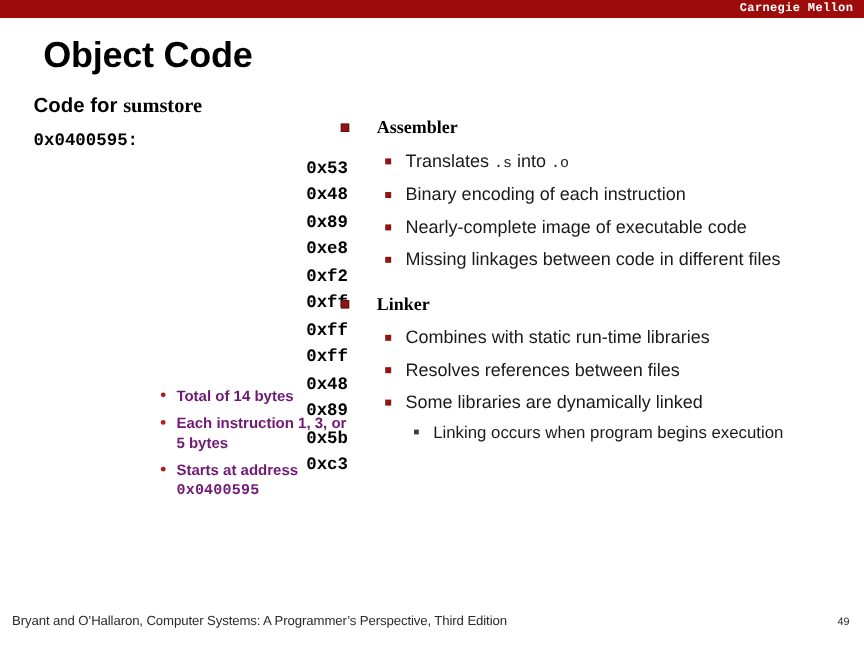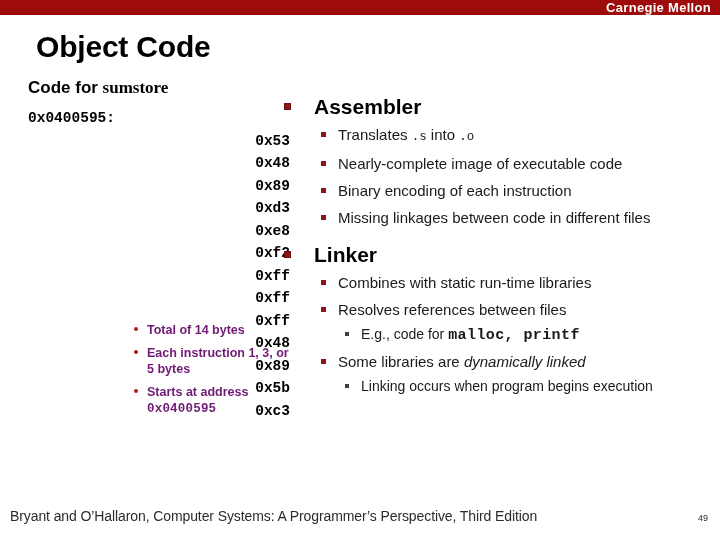--- a/index.html
+++ b/index.html
@@ -21,23 +21,23 @@
     top: 0; left: 0;
     width: 720px;
     height: 15px;
     background: #9E0B0B;
   }
   .cmu-bar .brand {
     position: absolute;
     right: 9px;
     top: 1px;
     color: #ffffff;
-    font-family: Liberation Sans, sans-serif;
-    font-weight: bold;
-    font-size: 13px;
+    font-family: Liberation Mono, monospace;
+    font-weight: bold;
+    font-size: 10px;
     letter-spacing: 0.3px;
     line-height: 13px;
     white-space: nowrap;
   }
 
   
   .slide-title {
     position: absolute;
     left: 36px;
     top: 30px;
@@ -119,25 +119,26 @@
   .right-col {
     position: absolute;
     left: 283px;
     top: 96px;
     width: 425px;
   }
 
   .l1 {
     position: relative;
     padding-left: 31px;
-    font-size: 21px;
+    font-size: 15px;
     font-weight: bold;
     color: #000000;
     line-height: 22px;
     margin-top: 0;
+    font-family: Liberation Serif, serif;
   }
   .l1 .sq1 {
     position: absolute;
     left: 1px;
     top: 7px;
     width: 7px;
     height: 7px;
     background: #8C1515;
     border: 1px solid #6b0f0f;
     box-sizing: border-box;
@@ -178,30 +179,29 @@
     font-family: "Liberation Mono", monospace;
     font-size: 12.5px;
   }
   .mono-b {
     font-family: "Liberation Mono", monospace;
     font-weight: bold;
     font-size: 15px;
     letter-spacing: 0.4px;
   }
   .ital {
-    font-style: italic;
   }
   .gap-linker { margin-top: 16px; }
 
   
   .footer-text {
     position: absolute;
     left: 10px;
     bottom: 16px;
-    font-size: 14px;
+    font-size: 11px;
     color: #2b2b2b;
     white-space: nowrap;
     letter-spacing: -0.1px;
   }
   .page-num {
     position: absolute;
     right: 12px;
     bottom: 17px;
     font-size: 9px;
     font-weight: normal;
@@ -218,21 +218,20 @@
 <div class="slide-title">Object Code</div>
 
 <div class="left-col">
   <div class="code-heading"><span>Code for </span><span class="mono">sumstore</span></div>
   <div class="hexblock">
     <div class="hex-addr">0x0400595:</div>
     <div id="hex-bytes-host">
         <div class="hex-byte">0x53</div>
         <div class="hex-byte">0x48</div>
         <div class="hex-byte">0x89</div>
-        <div class="hex-byte">0xd3</div>
         <div class="hex-byte">0xe8</div>
         <div class="hex-byte">0xf2</div>
         <div class="hex-byte">0xff</div>
         <div class="hex-byte">0xff</div>
         <div class="hex-byte">0xff</div>
         <div class="hex-byte">0x48</div>
         <div class="hex-byte">0x89</div>
         <div class="hex-byte">0x5b</div>
         <div class="hex-byte">0xc3</div>
       </div>
@@ -241,25 +240,24 @@
 
 <div class="red-notes" id="red-notes-host">
     <div class="rn-item"><span class="rn-dot"></span><span>Total of 14 bytes</span></div>
     <div class="rn-item"><span class="rn-dot"></span><span>Each instruction 1, 3, or 5 bytes</span></div>
     <div class="rn-item"><span class="rn-dot"></span><span>Starts at address </span><span class="rn-mono">0x0400595</span></div>
   </div>
 
 <div class="right-col" id="right-col-host">
     <div class="l1"><span class="sq1"></span><span>Assembler</span></div>
     <div class="l2"><span class="sq2"></span><span>Translates </span><span class="mono-s">.s</span><span> into </span><span class="mono-s">.o</span></div>
+    <div class="l2"><span class="sq2"></span><span>Binary encoding of each instruction</span></div>
     <div class="l2"><span class="sq2"></span><span>Nearly-complete image of executable code</span></div>
-    <div class="l2"><span class="sq2"></span><span>Binary encoding of each instruction</span></div>
     <div class="l2"><span class="sq2"></span><span>Missing linkages between code in different files</span></div>
     <div class="l1 gap-linker"><span class="sq1"></span><span>Linker</span></div>
     <div class="l2"><span class="sq2"></span><span>Combines with static run-time libraries</span></div>
     <div class="l2"><span class="sq2"></span><span>Resolves references between files</span></div>
-    <div class="l3"><span class="sq3"></span><span>E.g., code for </span><span class="mono-b">malloc, printf</span></div>
     <div class="l2"><span class="sq2"></span><span>Some libraries are </span><span class="ital">dynamically linked</span></div>
     <div class="l3"><span class="sq3"></span><span>Linking occurs when program begins execution</span></div>
   </div>
 
 <div class="footer-text">Bryant and O’Hallaron, Computer Systems: A Programmer’s Perspective, Third Edition</div>
 <div class="page-num">49</div>
 
 </body></html>

